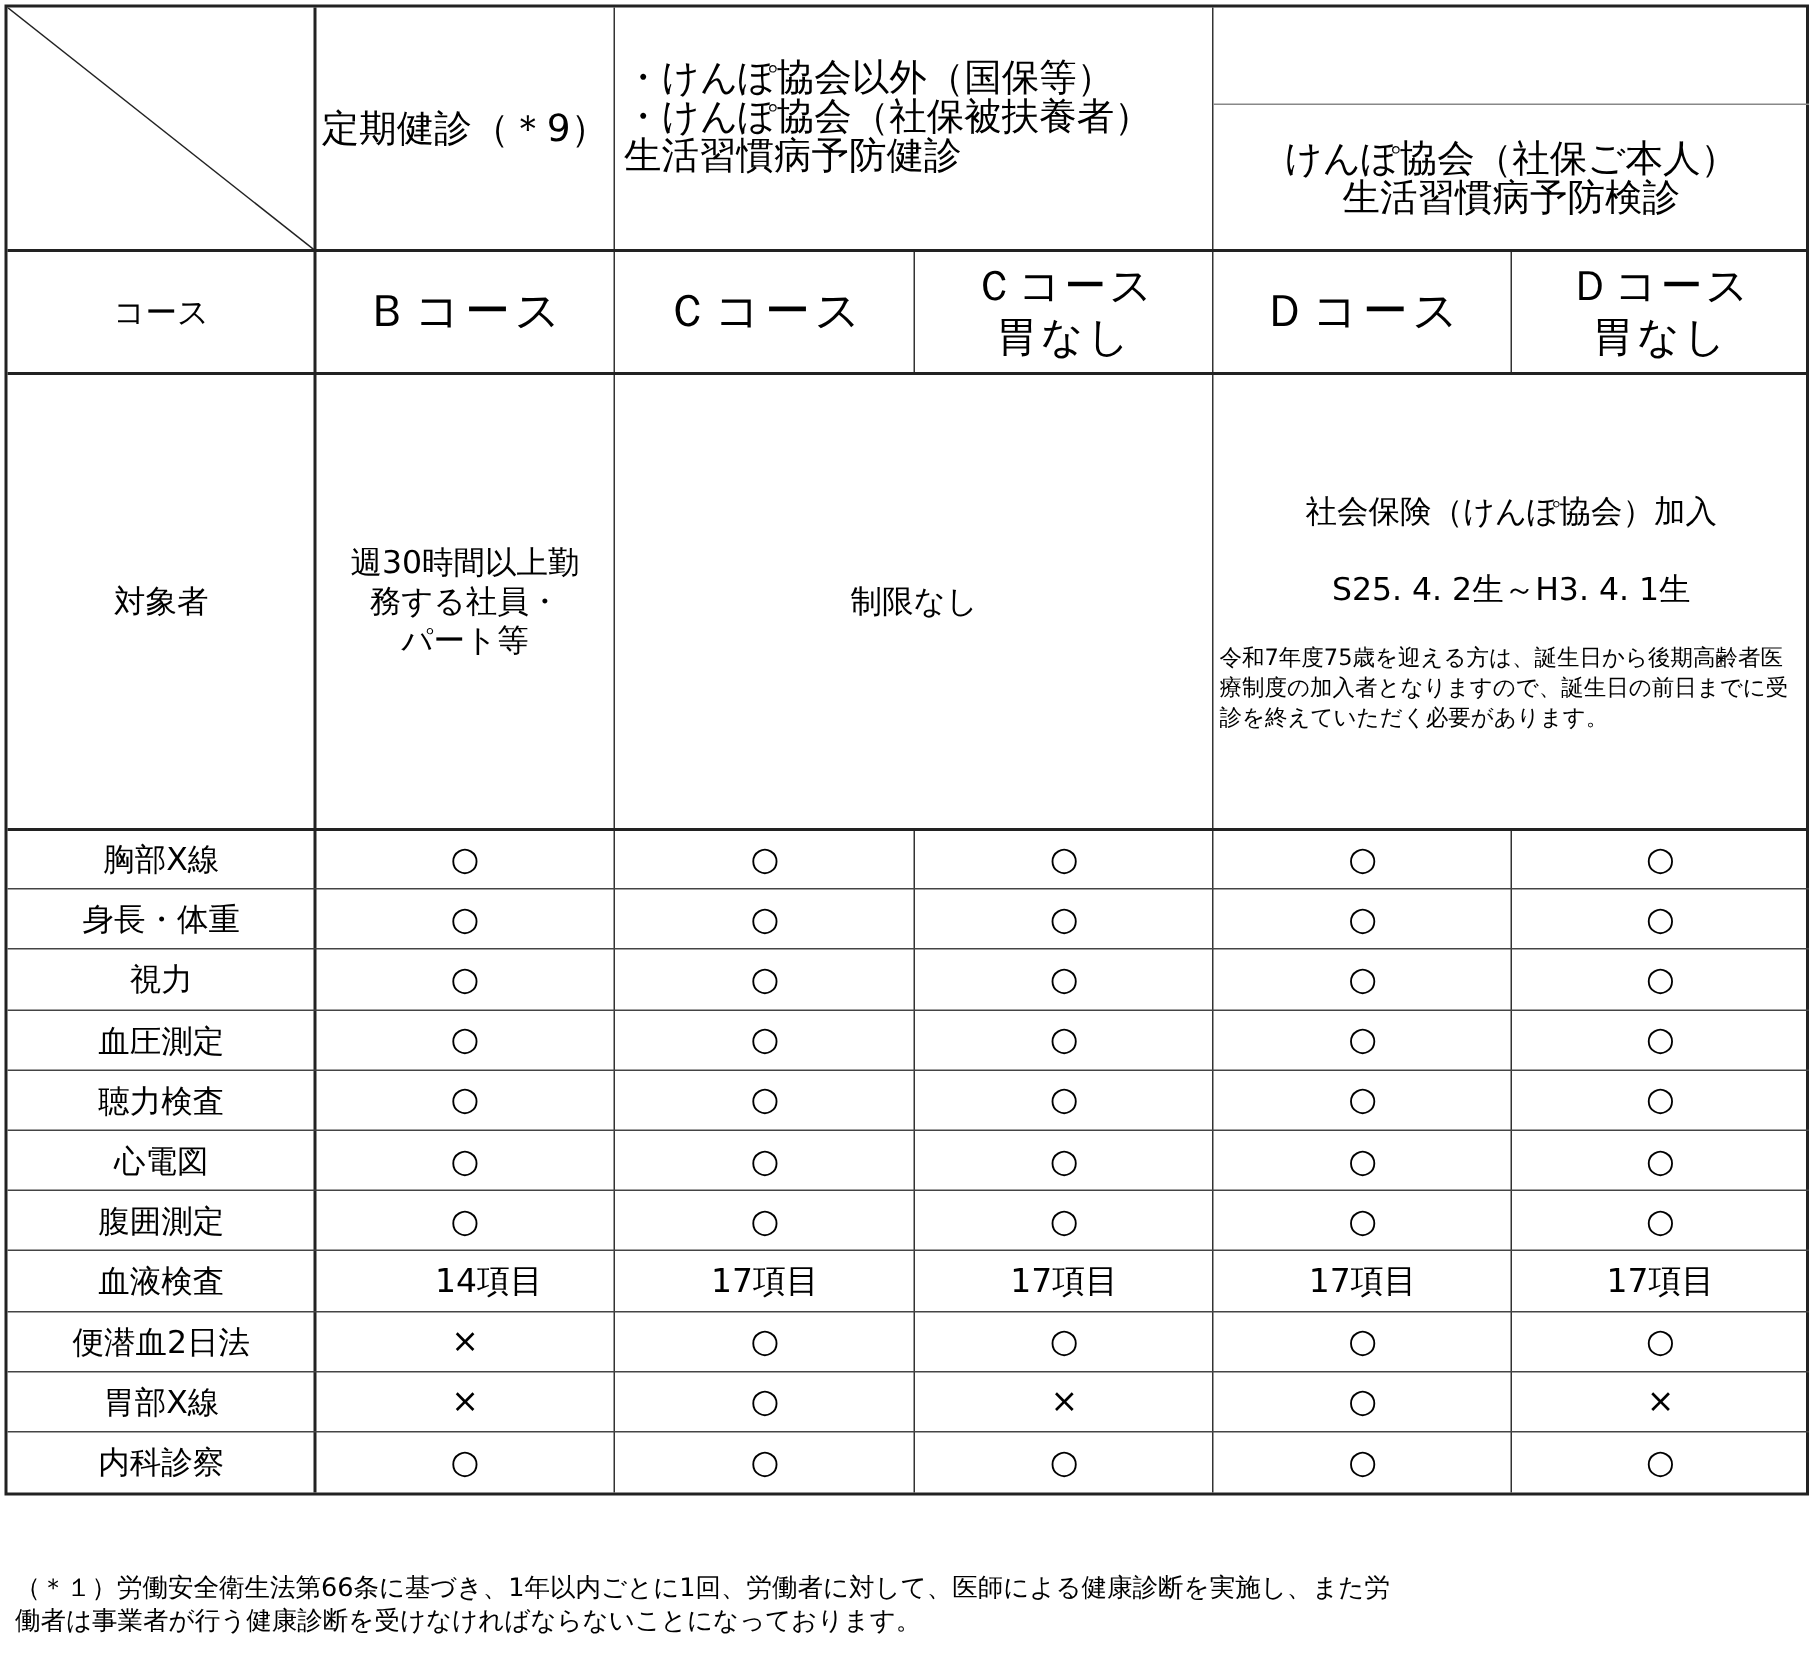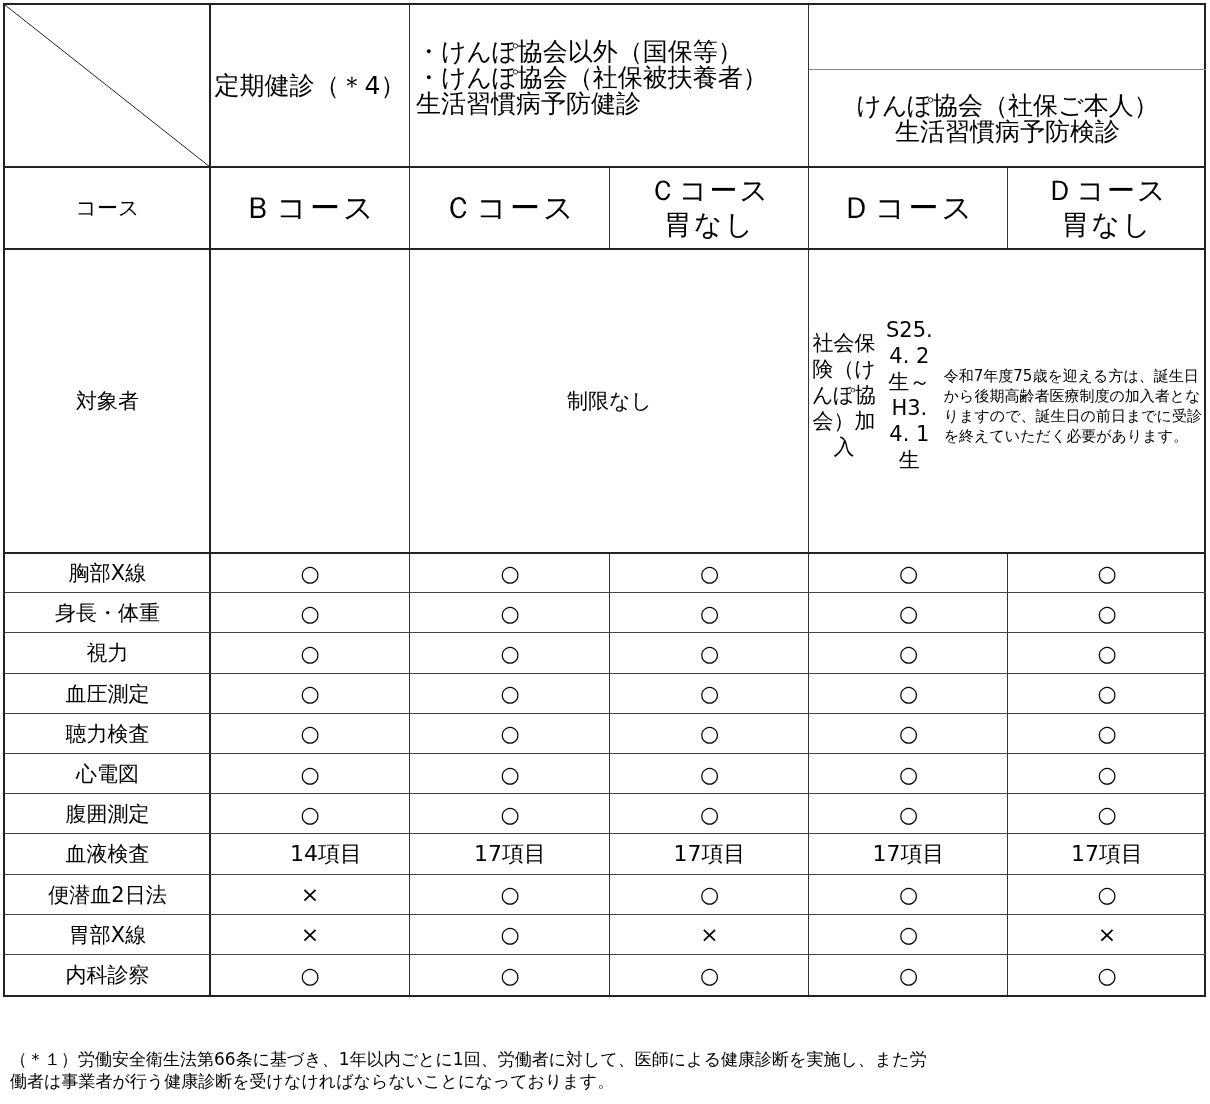--- a/index.html
+++ b/index.html
@@ -10,36 +10,36 @@
   .vl.thick { border-left:2px solid #222; }
   .hl { position:absolute; left:0; height:0; border-top:1px solid #444; }
   .hl.thick { border-top:2px solid #222; }
   .diag { position:absolute; left:0; top:0; width:205px; height:162px; }
   .hdr-text { font-size:25px; line-height:26px; }
   .course-big { font-size:30px; letter-spacing:3px; line-height:36px; }
   .course-two { font-size:28px; line-height:34px; letter-spacing:2px; }
   .label { font-size:21px; }
   .mark { font-size:22px; }
   .target-b { font-size:21px; line-height:26px; }
-  .d-lines { flex-direction:row; justify-content:space-between; padding-top:14px; }
+  .d-lines { flex-direction:column; justify-content:center; padding-top:14px; }
   .d-line { font-size:21px; line-height:26px; margin-bottom:26px; }
   .d-note { font-size:15px; line-height:20px; text-align:left; padding:0 4px; margin-top:-4px; }
   .footnote { position:absolute; left:10px; top:1048px; width:1190px; font-size:17px; line-height:22px; }
 </style>
 </head>
 <body>
 
 <div class="tbl">
 
   <svg class="diag" viewBox="0 0 205 162" preserveAspectRatio="none">
     <line x1="0" y1="0" x2="205" y2="162" stroke="#222" stroke-width="1"></line>
   </svg>
 
   <div class="cell hdr-text" style="left:205px;top:0;width:200px;height:162px;">
-    <span>定期健診（＊4）</span>
+    <span>定期健診（＊9）</span>
   </div>
   <div class="cell hdr-text" style="left:405px;top:0;width:399px;height:162px;justify-content:flex-start;align-items:flex-start;text-align:left;padding:34px 0 0 6px;flex-direction:column;">
     <div>・けんぽ協会以外（国保等）</div>
     <div>・けんぽ協会（社保被扶養者）</div>
     <div>生活習慣病予防健診</div>
   </div>
   <div class="cell hdr-text" style="left:804px;top:0;width:397px;height:65px;">
     <span></span>
   </div>
   <div class="cell hdr-text" style="left:804px;top:65px;width:397px;height:97px;flex-direction:column;">
@@ -63,20 +63,25 @@
   <div class="cell course-big" style="left:804px;top:162px;width:199px;height:82px;">
     <span>Ｄコース</span>
   </div>
   <div class="cell course-two" style="left:1003px;top:162px;width:198px;height:82px;flex-direction:column;">
     <div>Ｄコース</div>
     <div>胃なし</div>
   </div>
 
   <div class="cell label" style="left:0;top:244px;width:205px;height:304px;">
     <span>対象者</span>
+  </div>
+  <div class="cell target-b" style="left:205px;top:244px;width:200px;height:304px;flex-direction:column;">
+    <div>週30時間以上勤</div>
+    <div>務する社員・</div>
+    <div>パート等</div>
   </div>
   <div class="cell label" style="left:405px;top:244px;width:399px;height:304px;">
     <span>制限なし</span>
   </div>
   <div class="cell d-lines" style="left:804px;top:244px;width:397px;height:304px;">
     <div class="d-line">社会保険（けんぽ協会）加入</div>
     <div class="d-line">S25. 4. 2生～H3. 4. 1生</div>
     <div class="d-note">令和7年度75歳を迎える方は、誕生日から後期高齢者医療制度の加入者となりますので、誕生日の前日までに受診を終えていただく必要があります。</div>
   </div>
 

